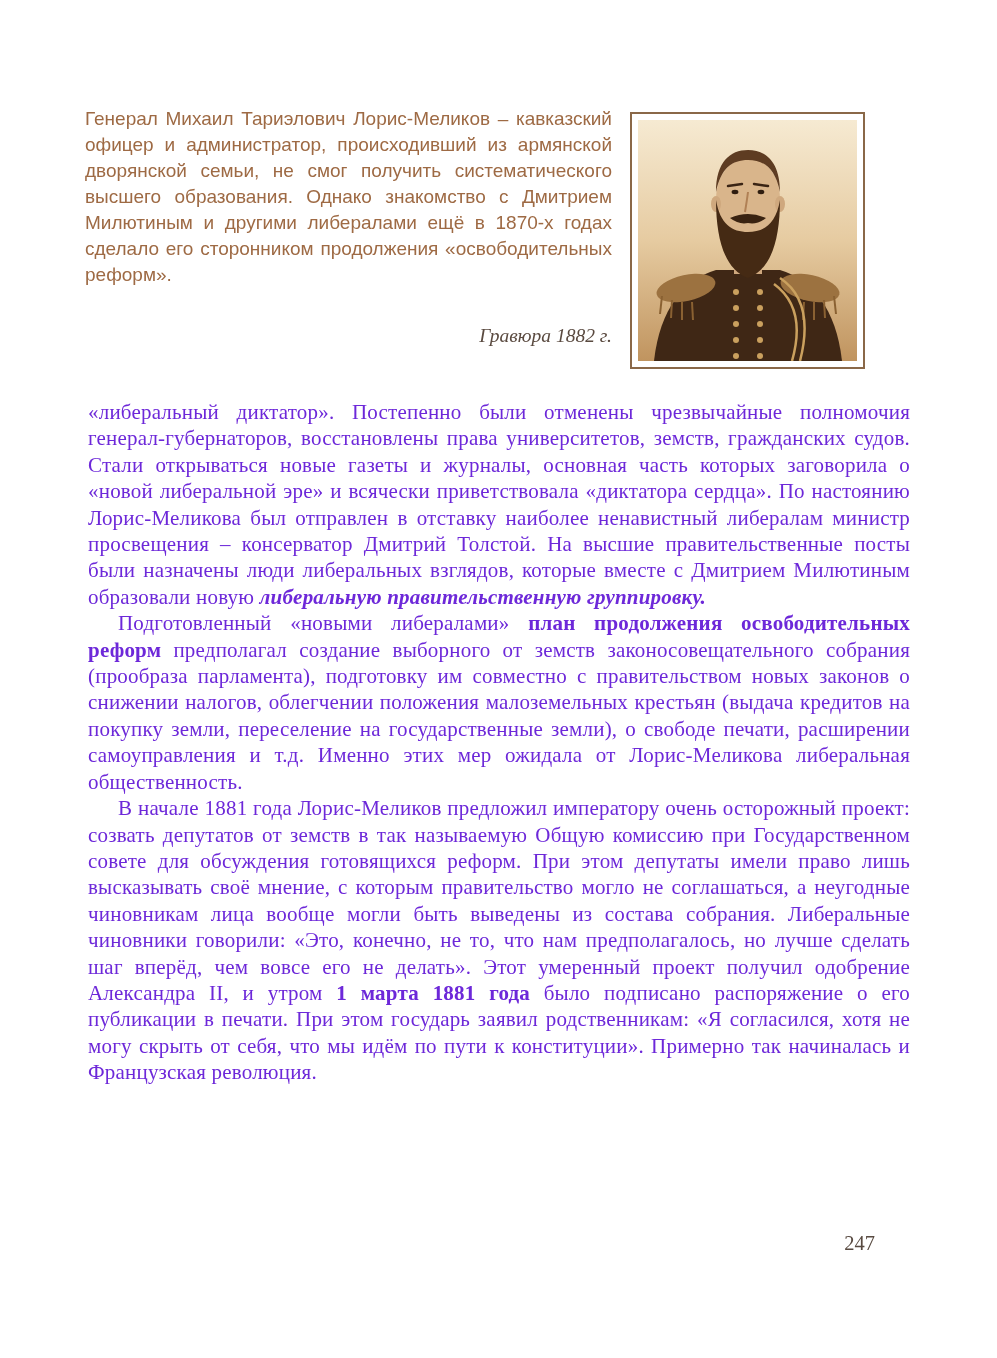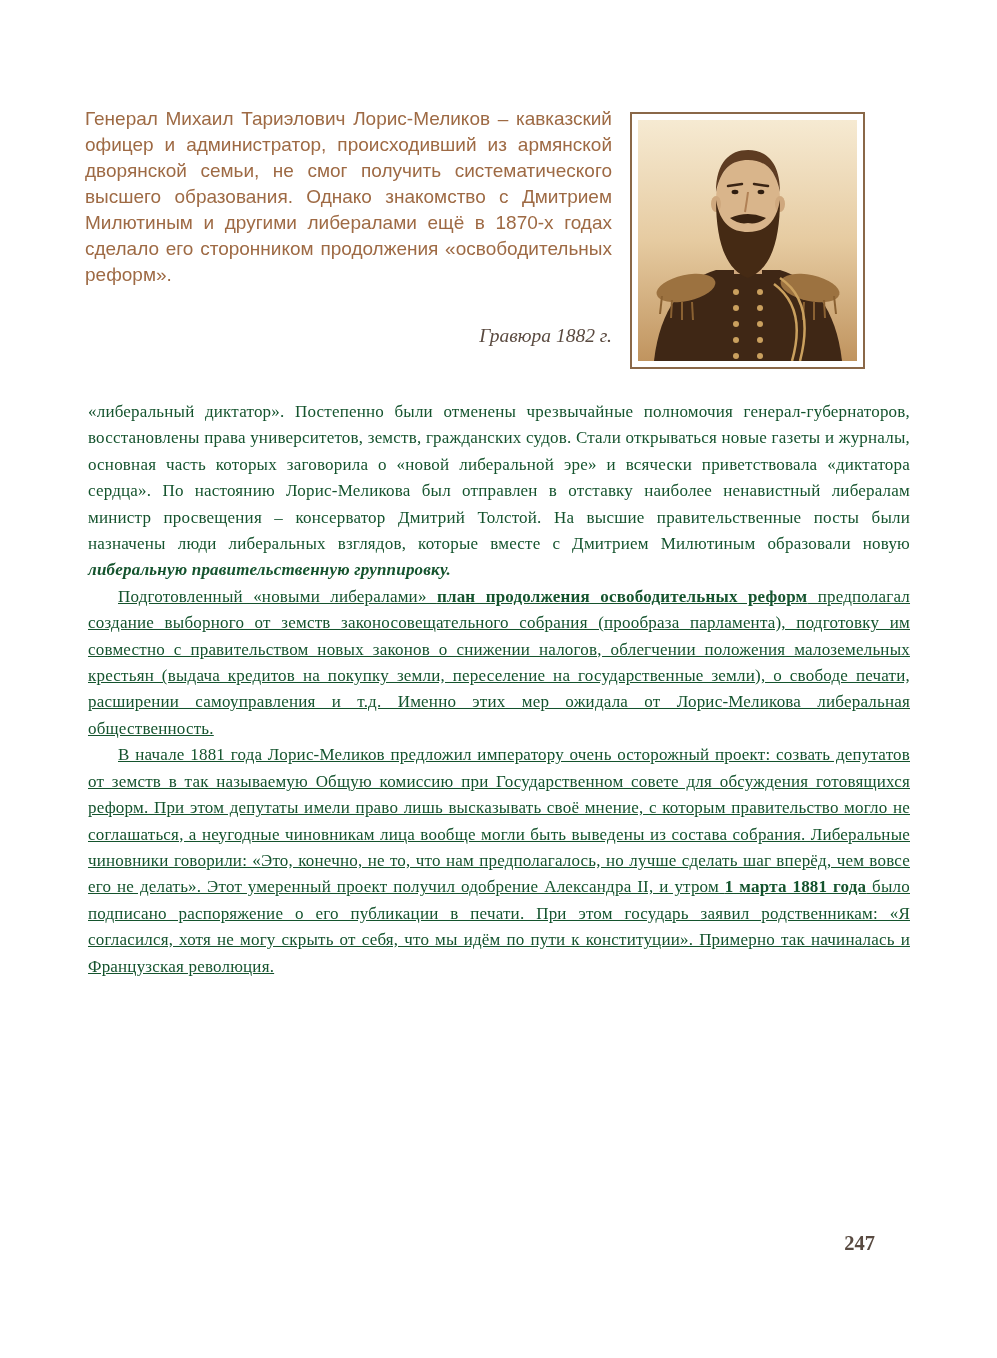--- a/index.html
+++ b/index.html
@@ -63,46 +63,44 @@
     display: block;
   }
 
   
   .body-text {
     position: absolute;
     left: 88px;
     top: 399px;
     width: 822px;
     font-family: "Liberation Serif", serif;
-    font-size: 17px;
+    font-size: 21px;
     line-height: 26.4px;
     text-align: justify;
-    color: #14532d;
+    color: #6d28d9;
     letter-spacing: 0.2px;
   }
   .body-text p {
     margin: 0;
     padding: 0;
   }
   .body-text p.indent {
     text-indent: 30px;
-    text-decoration: underline;
   }
   .bold { font-weight: bold; }
   .bold-italic { font-weight: bold; font-style: italic; }
 
   
   .page-number {
     position: absolute;
     right: 122px;
     top: 1232px;
     font-family: "Liberation Serif", serif;
     font-size: 20.5px;
     color: #584a41;
-    font-weight: bold;
   }
 </style>
 </head>
 <body>
 
 <div class="page">
 
   <div class="intro-row">
 
     <div class="intro-col">

